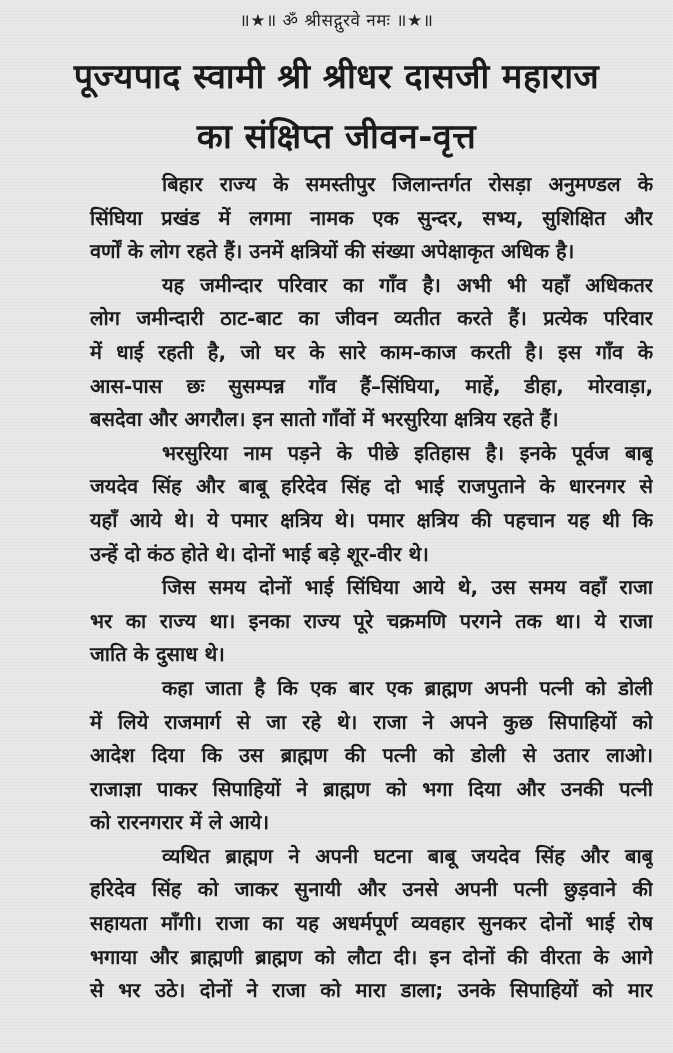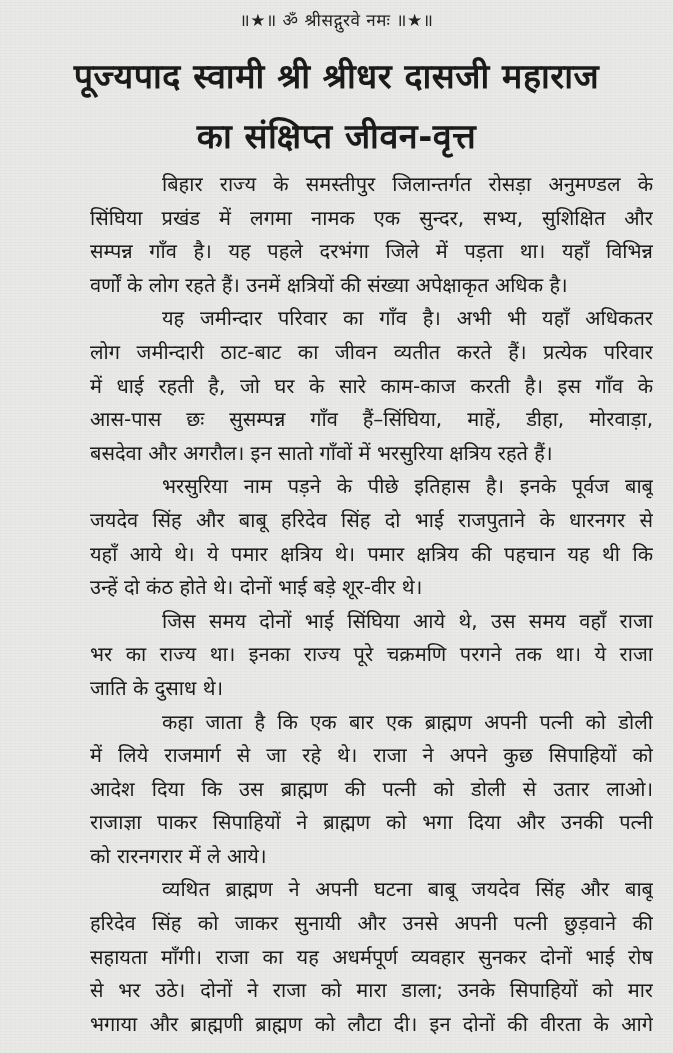--- a/index.html
+++ b/index.html
@@ -23,37 +23,36 @@
     font-size: 34px; font-weight: bold; color: #1a1a1a; letter-spacing: 0.5px;
     white-space: nowrap;
   }
   .title.l1 { top: 52px; }
   .title.l2 { top: 112px; }
   .body {
     position: absolute; top: 168px; left: 18px; width: 635px;
     font-size: 20px; line-height: 33.6px; text-align: justify;
   }
   .para { margin: 0; text-indent: 72px; }
-  .line { display: block; text-align-last: justify; white-space: nowrap; overflow: hidden; }
+  .line { display: block; text-align-last: justify; white-space: nowrap; overflow: hidden; font-weight: bold; }
   .line.last { text-align-last: left; }
   .line.first { padding-left: 72px; }
 </style>
 </head>
 <body>
 
 <div class="page">
   <div class="invocation">॥★॥ ॐ श्रीसद्गुरवे नमः ॥★॥</div>
   <div class="title l1">पूज्यपाद स्वामी श्री श्रीधर दासजी महाराज</div>
   <div class="title l2">का संक्षिप्त जीवन-वृत्त</div>
 
   <div class="body">
     <div class="para">
       <span class="line first">बिहार राज्य के समस्तीपुर जिलान्तर्गत रोसड़ा अनुमण्डल के</span>
       <span class="line">सिंघिया प्रखंड में लगमा नामक एक सुन्दर, सभ्य, सुशिक्षित और</span>
-      <span class="line">सम्पन्न गाँव है। यह पहले दरभंगा जिले में पड़ता था। यहाँ विभिन्न</span>
       <span class="line last">वर्णों के लोग रहते हैं। उनमें क्षत्रियों की संख्या अपेक्षाकृत अधिक है।</span>
     </div>
     <div class="para">
       <span class="line first">यह जमीन्दार परिवार का गाँव है। अभी भी यहाँ अधिकतर</span>
       <span class="line">लोग जमीन्दारी ठाट-बाट का जीवन व्यतीत करते हैं। प्रत्येक परिवार</span>
       <span class="line">में धाई रहती है, जो घर के सारे काम-काज करती है। इस गाँव के</span>
       <span class="line">आस-पास छः सुसम्पन्न गाँव हैं–सिंघिया, माहें, डीहा, मोरवाड़ा,</span>
       <span class="line last">बसदेवा और अगरौल। इन सातो गाँवों में भरसुरिया क्षत्रिय रहते हैं।</span>
     </div>
     <div class="para">
@@ -71,17 +70,17 @@
       <span class="line first">कहा जाता है कि एक बार एक ब्राह्मण अपनी पत्नी को डोली</span>
       <span class="line">में लिये राजमार्ग से जा रहे थे। राजा ने अपने कुछ सिपाहियों को</span>
       <span class="line">आदेश दिया कि उस ब्राह्मण की पत्नी को डोली से उतार लाओ।</span>
       <span class="line">राजाज्ञा पाकर सिपाहियों ने ब्राह्मण को भगा दिया और उनकी पत्नी</span>
       <span class="line last">को रारनगरार में ले आये।</span>
     </div>
     <div class="para">
       <span class="line first">व्यथित ब्राह्मण ने अपनी घटना बाबू जयदेव सिंह और बाबू</span>
       <span class="line">हरिदेव सिंह को जाकर सुनायी और उनसे अपनी पत्नी छुड़वाने की</span>
       <span class="line">सहायता माँगी। राजा का यह अधर्मपूर्ण व्यवहार सुनकर दोनों भाई रोष</span>
+      <span class="line">भगाया और ब्राह्मणी ब्राह्मण को लौटा दी। इन दोनों की वीरता के आगे</span>
       <span class="line">से भर उठे। दोनों ने राजा को मारा डाला; उनके सिपाहियों को मार</span>
-      <span class="line">भगाया और ब्राह्मणी ब्राह्मण को लौटा दी। इन दोनों की वीरता के आगे</span>
     </div>
   </div>
 </div>
 
 </body></html>

